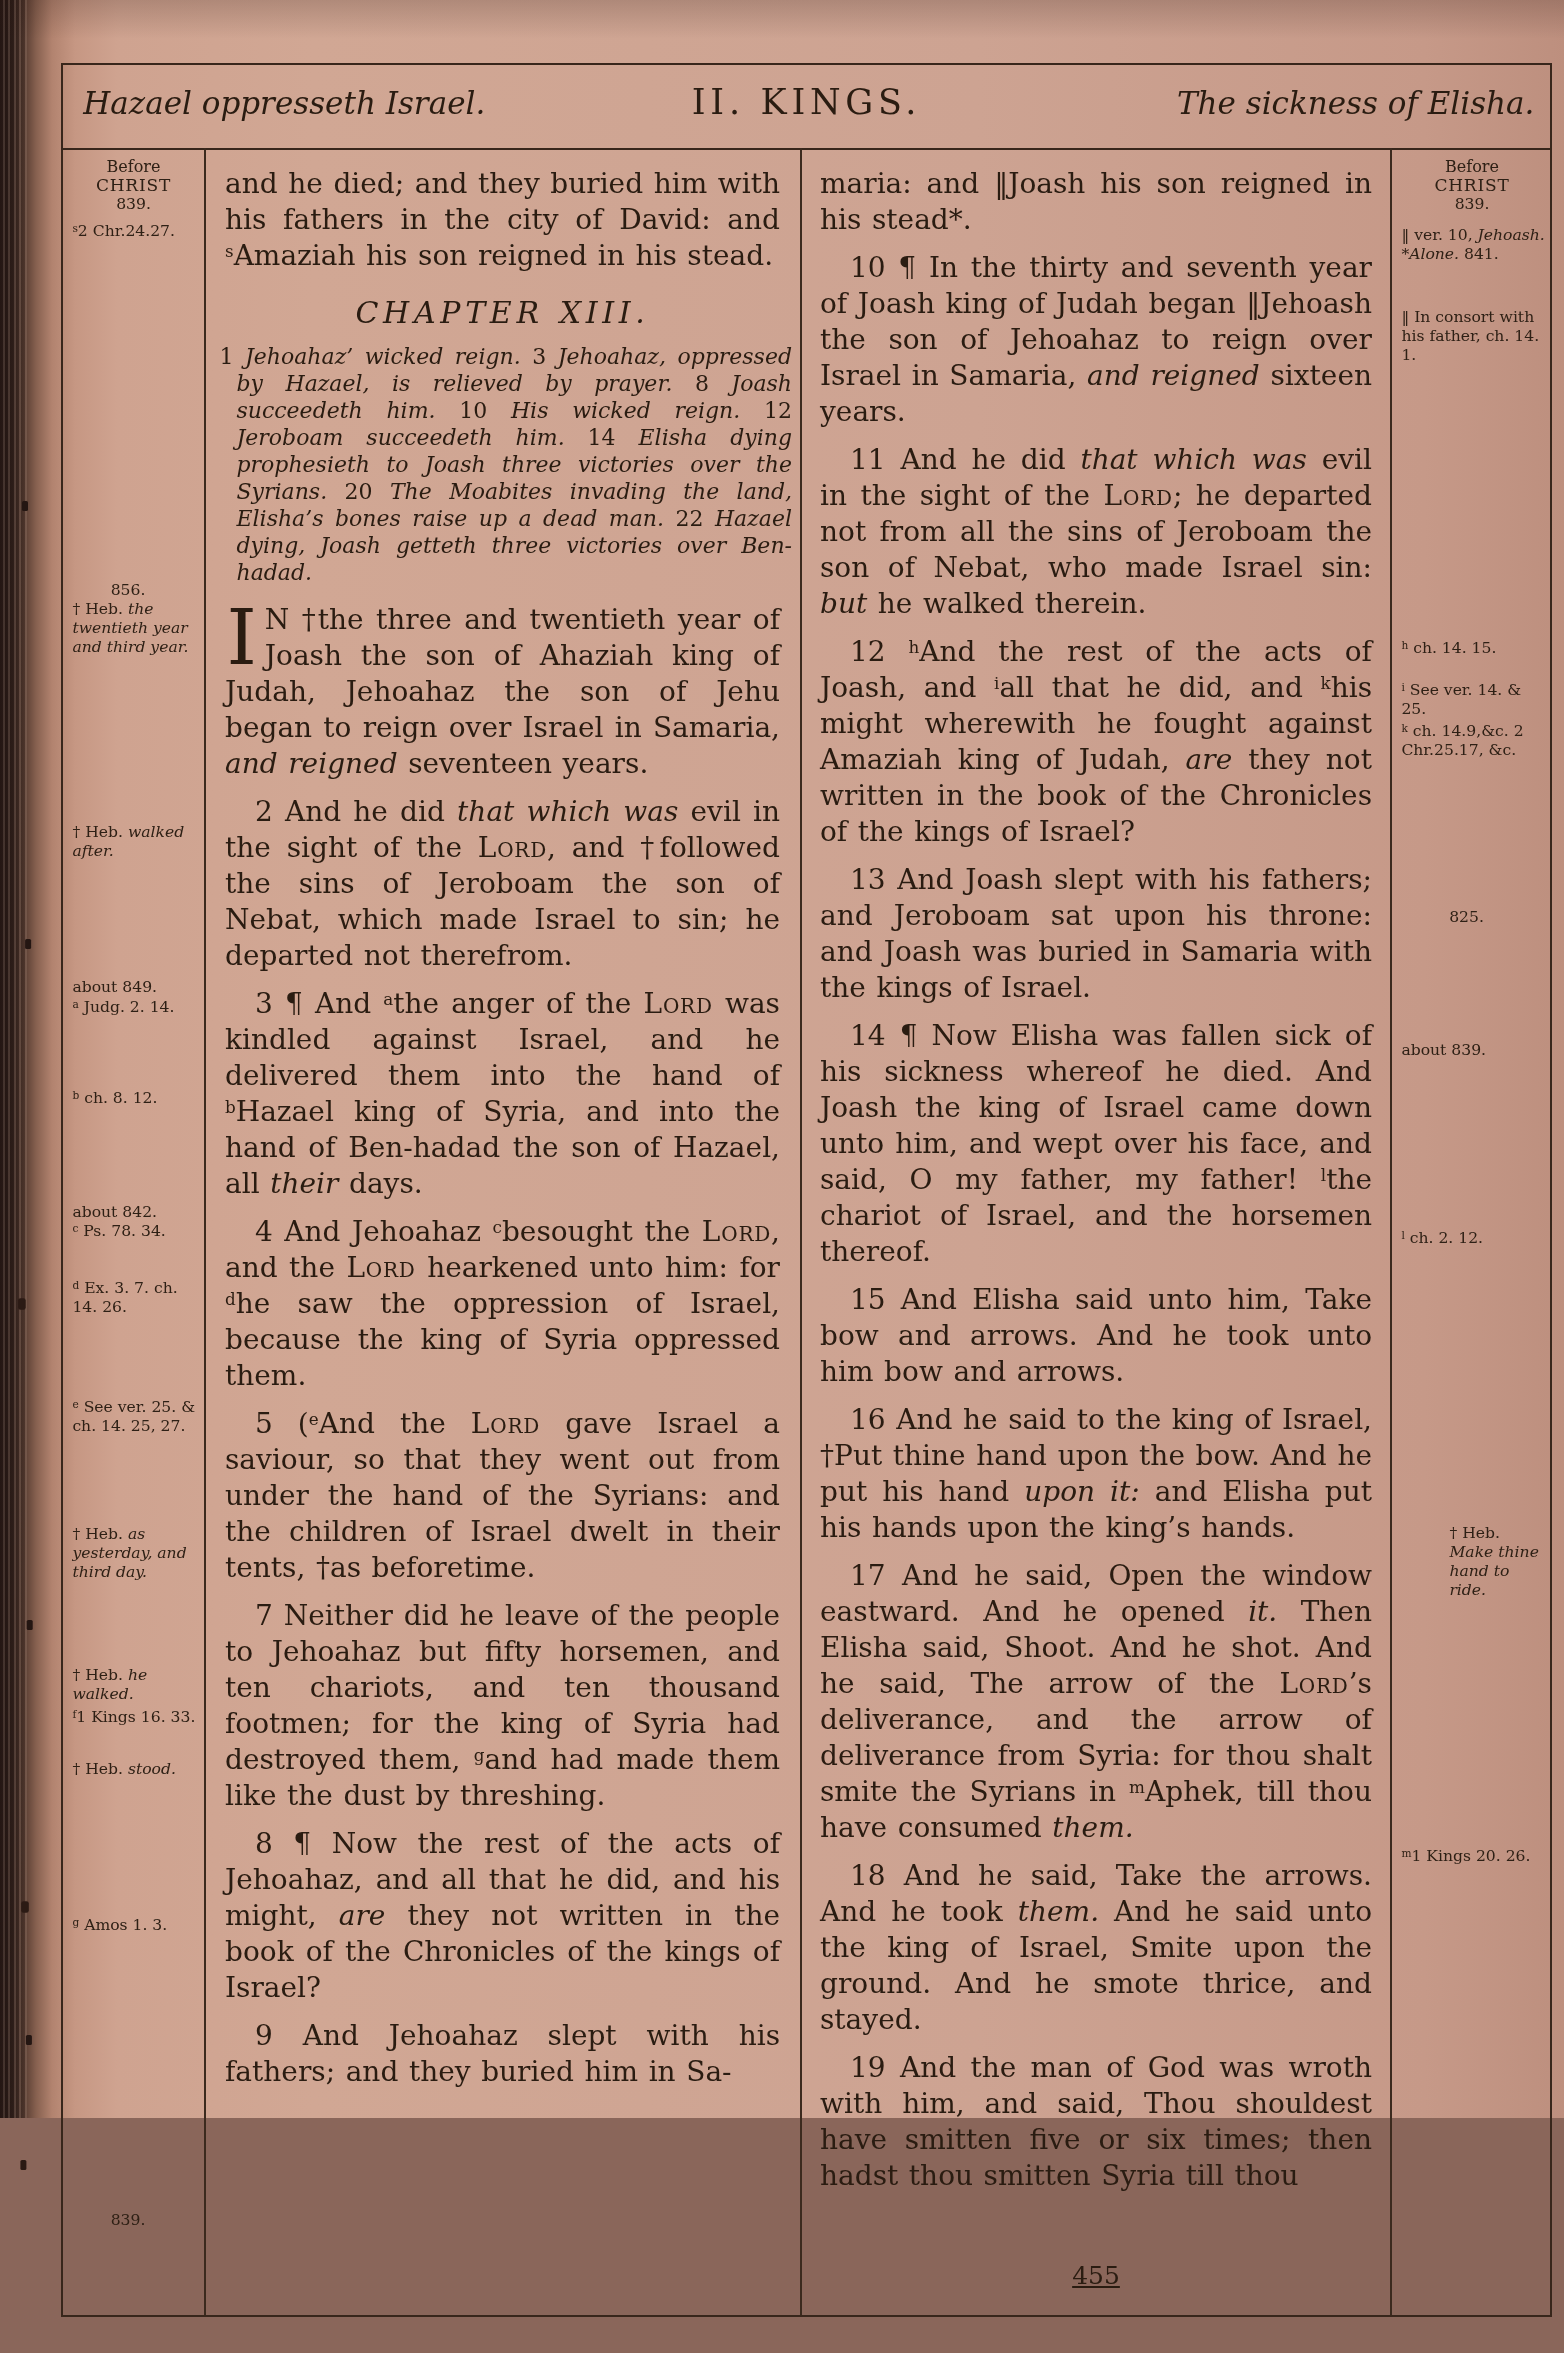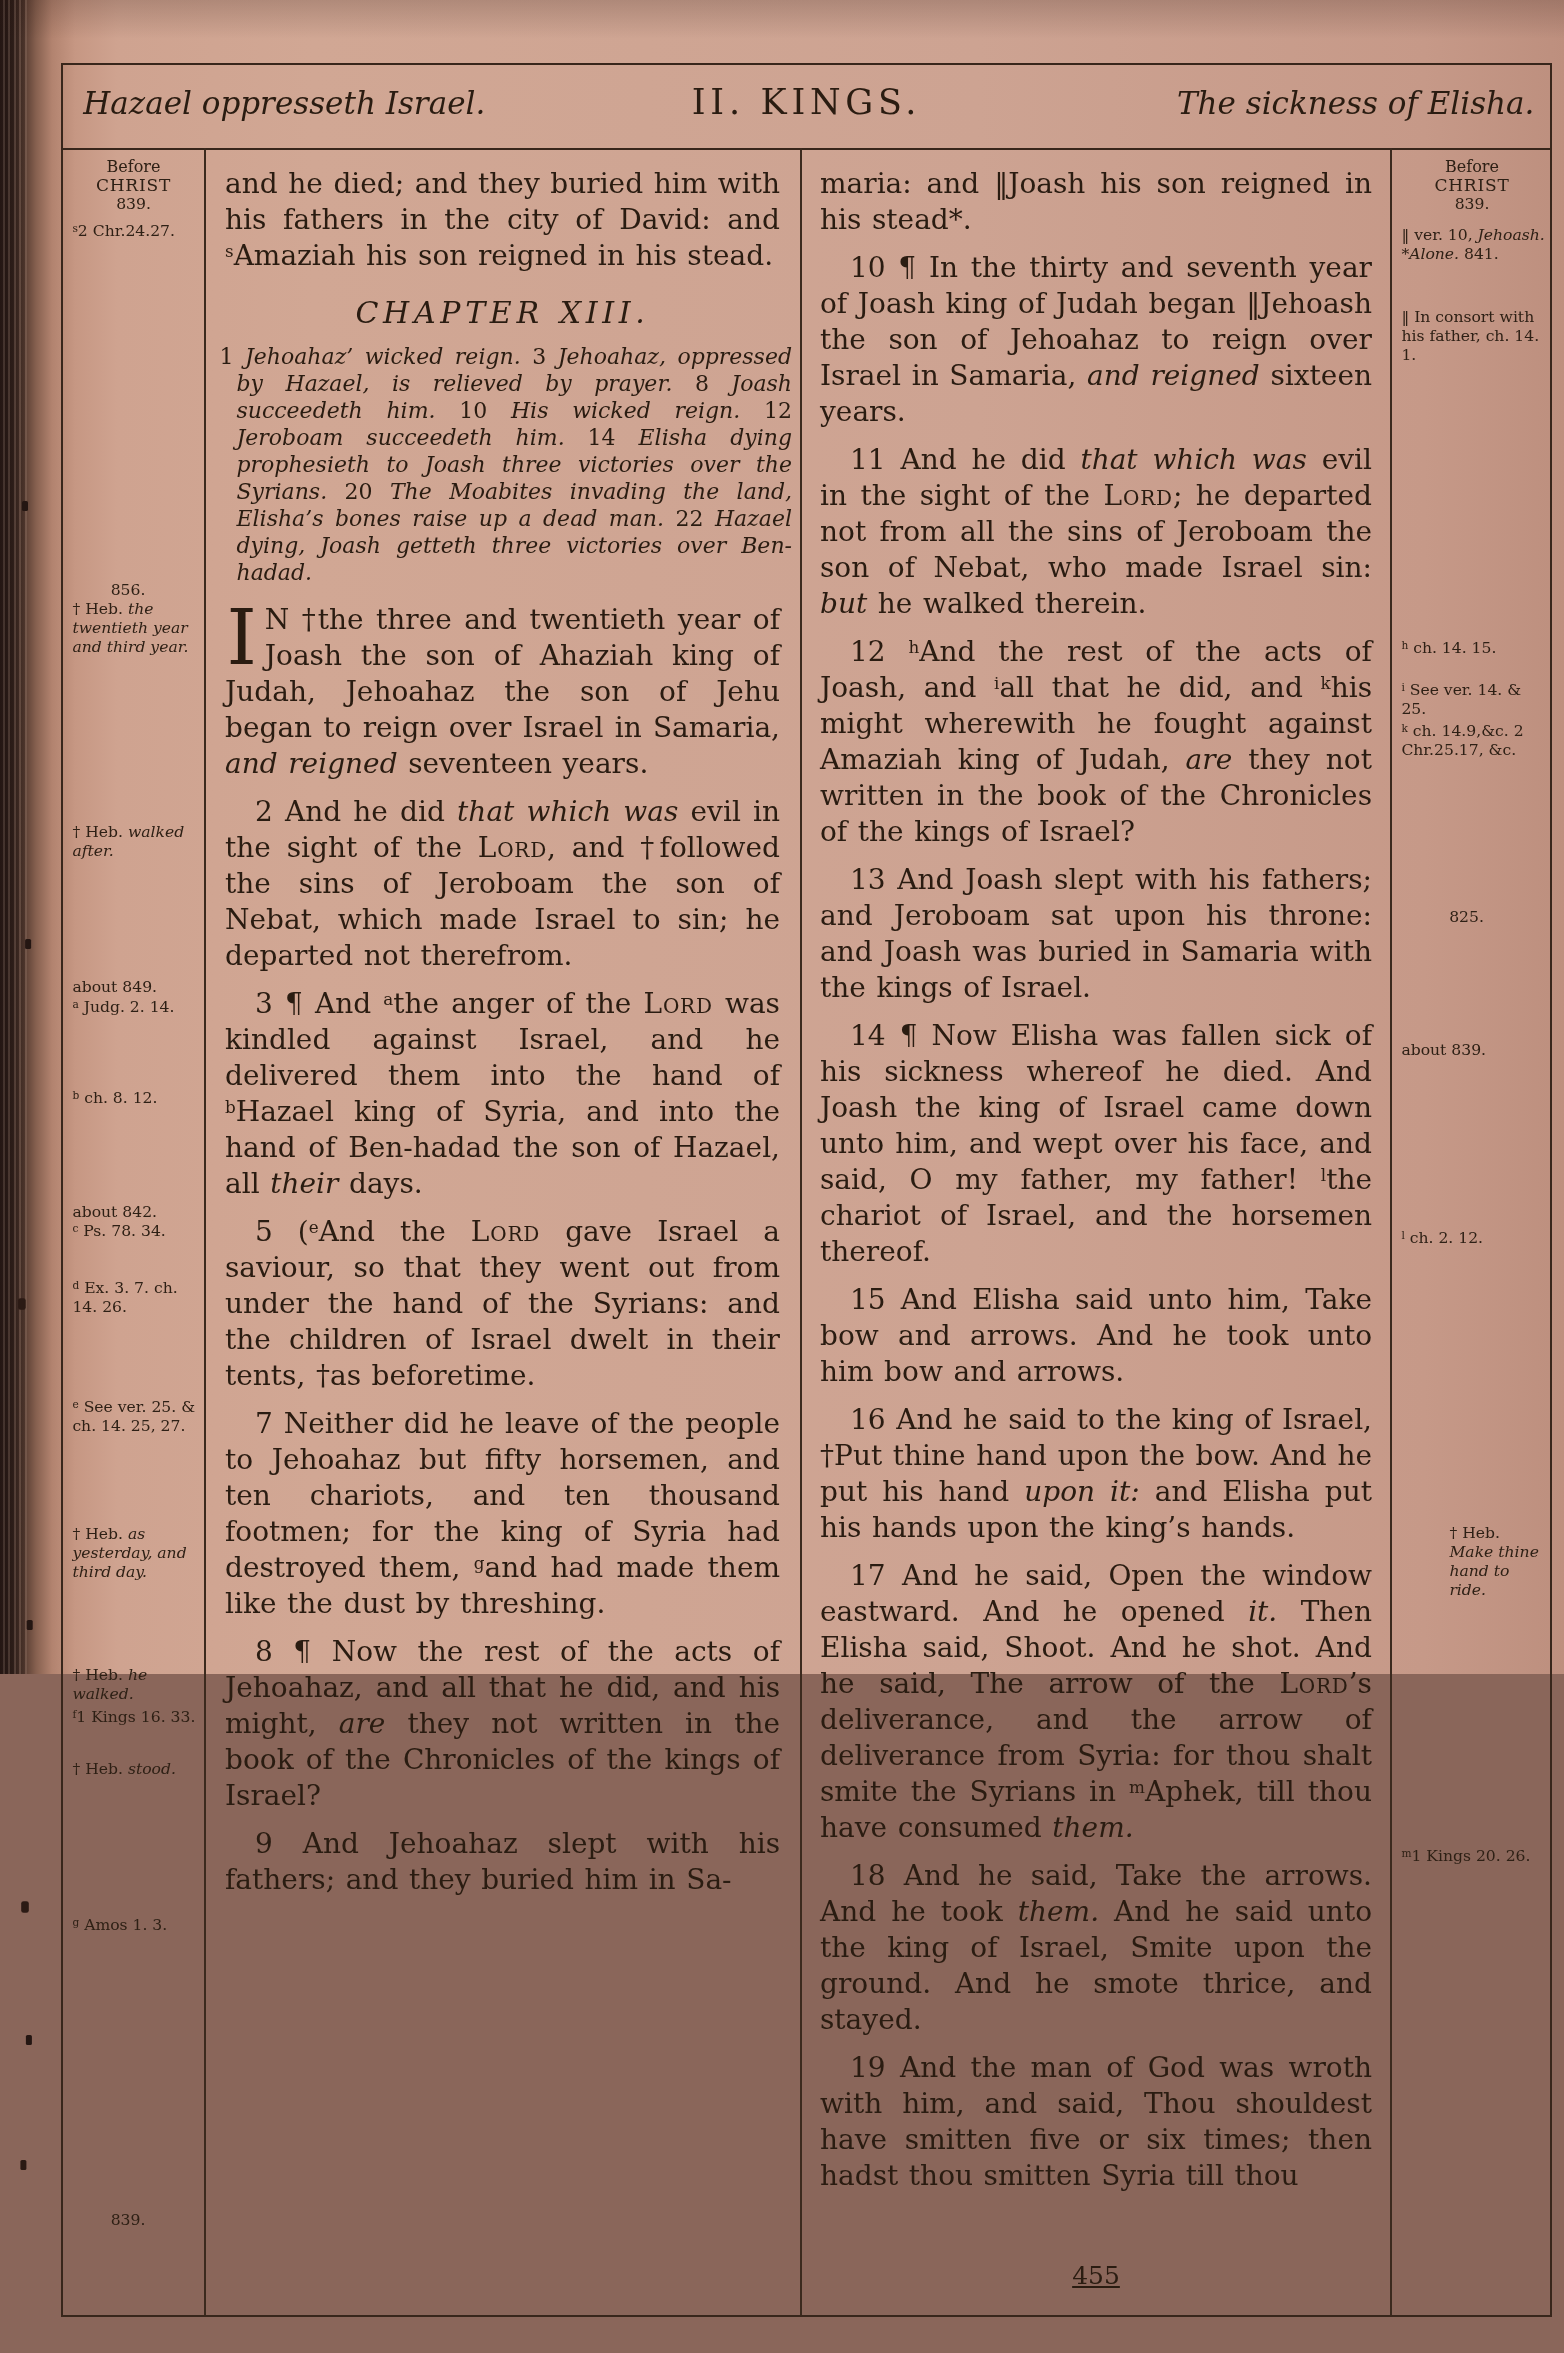--- a/index.html
+++ b/index.html
@@ -2,21 +2,21 @@
 <html style="font-size:12.5px"><head>
 <meta charset="utf-8">
 <style>
   html, body {
     margin: 0; padding: 0;
     width: 1565px; height: 2354px;
     overflow: hidden;
     background: #8a665a;
     font-family: "DejaVu Serif", "Liberation Serif", serif;
   }
-  .scan { position: absolute; inset: 0; width: 1565px; height: 1674px; }
+  .scan { position: absolute; inset: 0; width: 1565px; height: 2118px; }
 
   
   .paper {
     position: absolute; inset: 0;
     background:
       linear-gradient(180deg, rgba(43,22,16,0.20) 0, rgba(43,22,16,0) 39px, rgba(43,22,16,0) 2285px, rgba(43,22,16,0.24) 100%),
       linear-gradient(90deg, #241613 0px, #31201b 12.5px, #543a30 23.5px, #86604f 36px, #b2836f 52px, #c69783 75px, #cfa390 117px, #d1a794 313px, #cda392 978px, #c69988 1424px, #bd8f7e 1565px);
   }
   .page-edges {
     position: absolute; left: 3.1px; top: 0; width: 23.5px; height: 100%;
@@ -158,20 +158,21 @@
         </div>
     </div>
 
     <div class="textcol tl">
         <p class="cont">and he died; and they buried him with his fathers in the city of David: and <span class="sup">s</span>Amaziah his son reigned in his stead.</p>
         <p class="chapter-head">CHAPTER XIII.</p>
         <p class="summary"><span class="r">1 </span>Jehoahaz’ wicked reign. <span class="r">3 </span>Jehoahaz, oppressed by Hazael, is relieved by prayer. <span class="r">8 </span>Joash succeedeth him. <span class="r">10 </span>His wicked reign. <span class="r">12 </span>Jeroboam succeedeth him. <span class="r">14 </span>Elisha dying prophesieth to Joash three victories over the Syrians. <span class="r">20 </span>The Moabites invading the land, Elisha’s bones raise up a dead man. <span class="r">22 </span>Hazael dying, Joash getteth three victories over Ben-hadad.</p>
         <p class="verse drop"><span class="dropcap">I</span>N †the three and twentieth year of Joash the son of Ahaziah king of Judah, Jehoahaz the son of Jehu began to reign over Israel in Samaria, <span class="i">and reigned</span> seventeen years.</p>
         <p class="verse">2 And he did <span class="i">that which was</span> evil in the sight of the <span class="sc">Lord</span>, and †followed the sins of Jeroboam the son of Nebat, which made Israel to sin; he departed not therefrom.</p>
         <p class="verse">3 ¶ And <span class="sup">a</span>the anger of the <span class="sc">Lord</span> was kindled against Israel, and he delivered them into the hand of <span class="sup">b</span>Hazael king of Syria, and into the hand of Ben-hadad the son of Hazael, all <span class="i">their</span> days.</p>
+        <p class="verse">4 And Jehoahaz <span class="sup">c</span>besought the <span class="sc">Lord</span>, and the <span class="sc">Lord</span> hearkened unto him: for <span class="sup">d</span>he saw the oppression of Israel, because the king of Syria oppressed them.</p>
         <p class="verse">5 (<span class="sup">e</span>And the <span class="sc">Lord</span> gave Israel a saviour, so that they went out from under the hand of the Syrians: and the children of Israel dwelt in their tents, †as beforetime.</p>
         <p class="verse">7 Neither did he leave of the people to Jehoahaz but fifty horsemen, and ten chariots, and ten thousand footmen; for the king of Syria had destroyed them, <span class="sup">g</span>and had made them like the dust by threshing.</p>
         <p class="verse">8 ¶ Now the rest of the acts of Jehoahaz, and all that he did, and his might, <span class="i">are</span> they not written in the book of the Chronicles of the kings of Israel?</p>
         <p class="verse">9 And Jehoahaz slept with his fathers; and they buried him in Sa-</p>
       </div>
 
     <div class="textcol tr">
         <p class="cont">maria: and ‖Joash his son reigned in his stead*.</p>
         <p class="verse">10 ¶ In the thirty and seventh year of Joash king of Judah began ‖Jehoash the son of Jehoahaz to reign over Israel in Samaria, <span class="i">and reigned</span> sixteen years.</p>
         <p class="verse">11 And he did <span class="i">that which was</span> evil in the sight of the <span class="sc">Lord</span>; he departed not from all the sins of Jeroboam the son of Nebat, who made Israel sin: <span class="i">but</span> he walked therein.</p>

